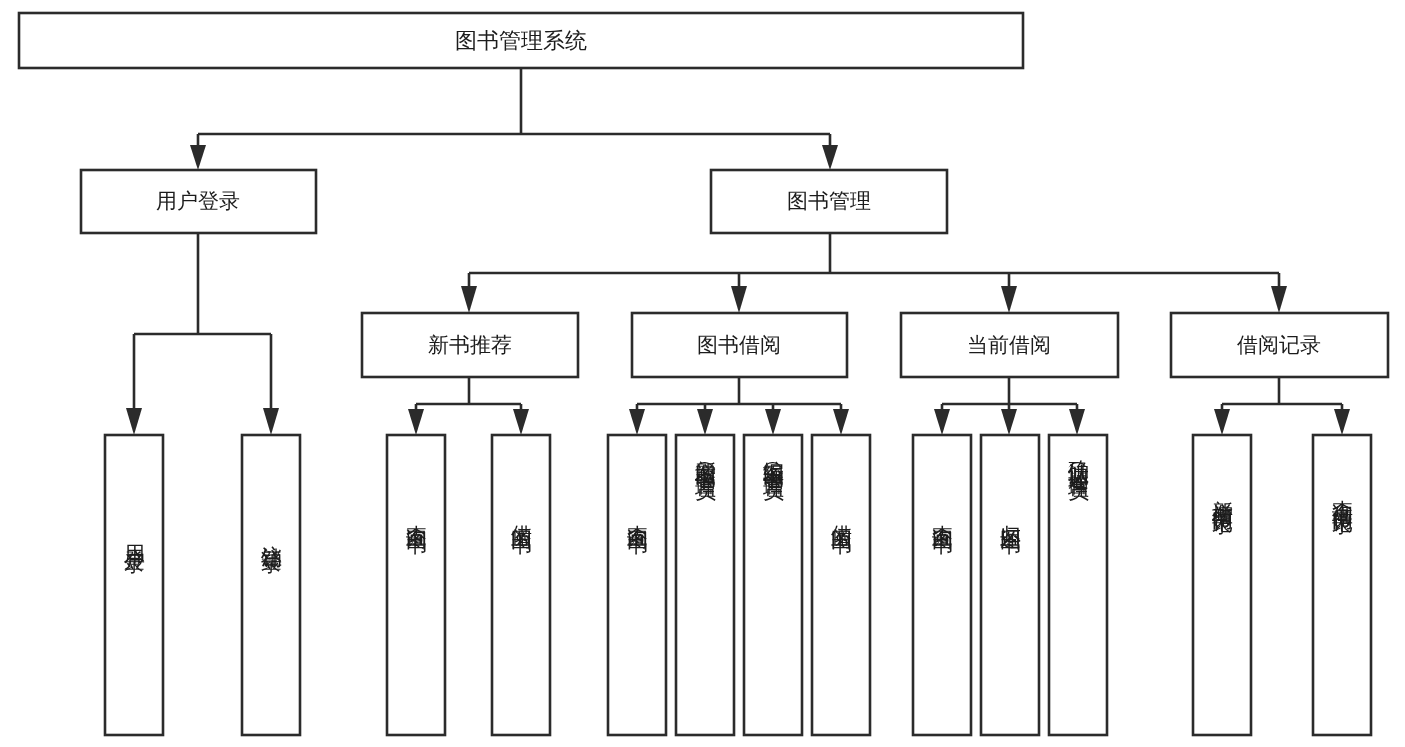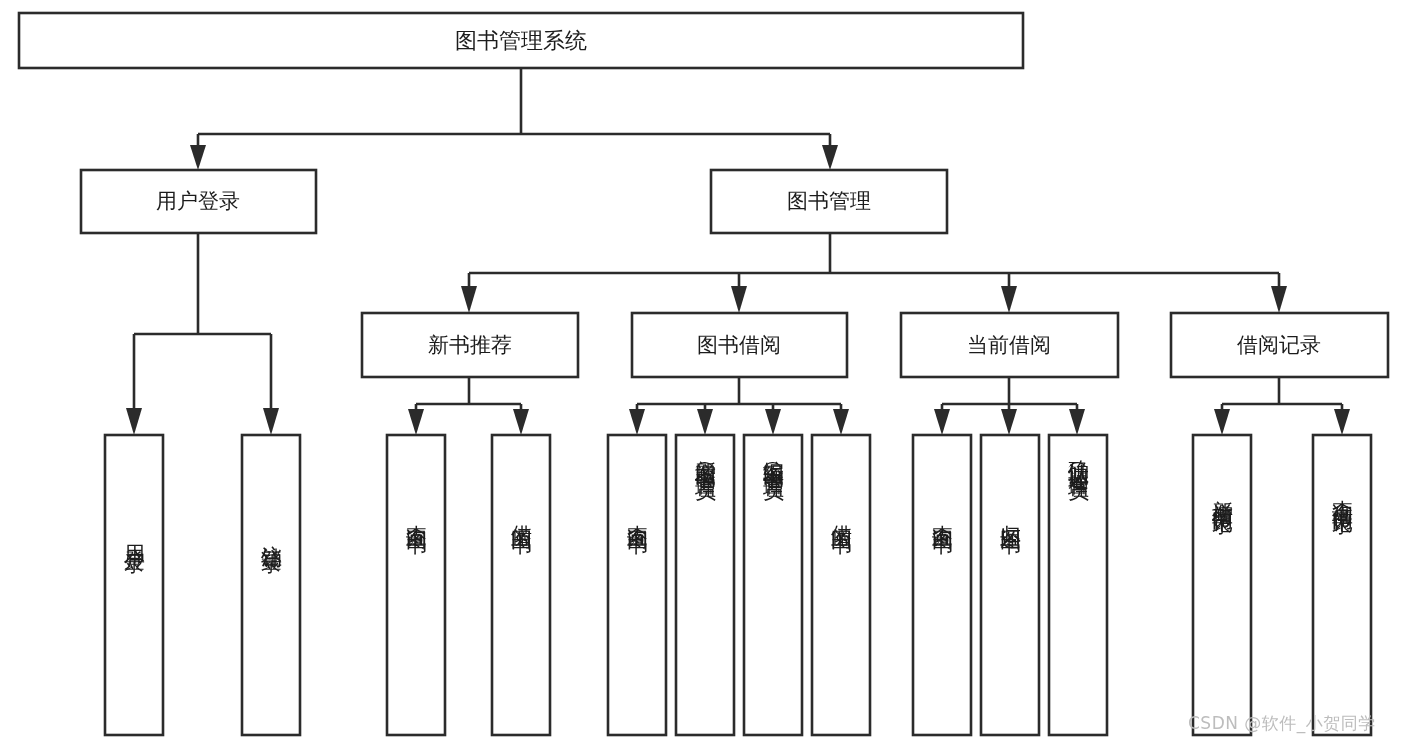--- a/index.html
+++ b/index.html
@@ -242,15 +242,14 @@
     <span class="vert-label">确认归还（管理员）</span>
   </div>
 
   <div class="vert-label-wrap" style="left:1193px; top:483px; width:58px; height:252px;">
     <span class="vert-label">新增借阅记录</span>
   </div>
   <div class="vert-label-wrap" style="left:1313px; top:483px; width:58px; height:252px;">
     <span class="vert-label">查询借阅记录</span>
   </div>
 
-  <div class="watermark">CSDN @软件_小贺同学</div>
 
 </div>
 
 </body></html>

